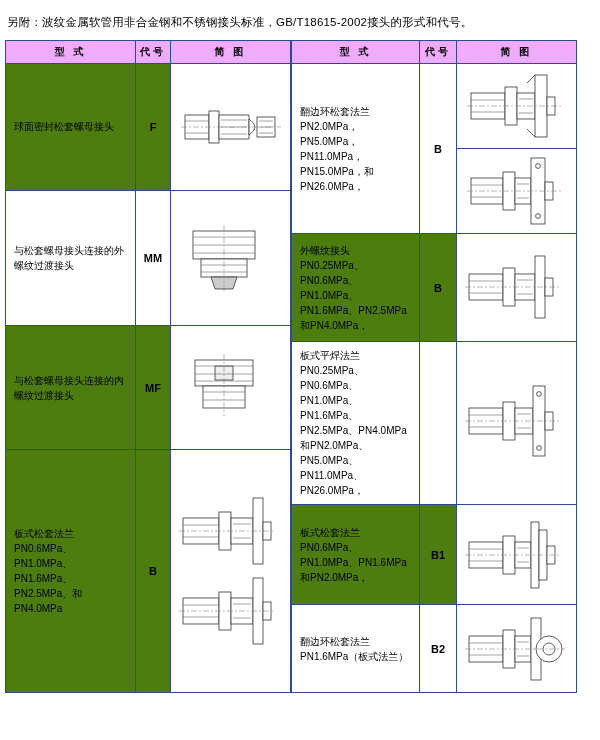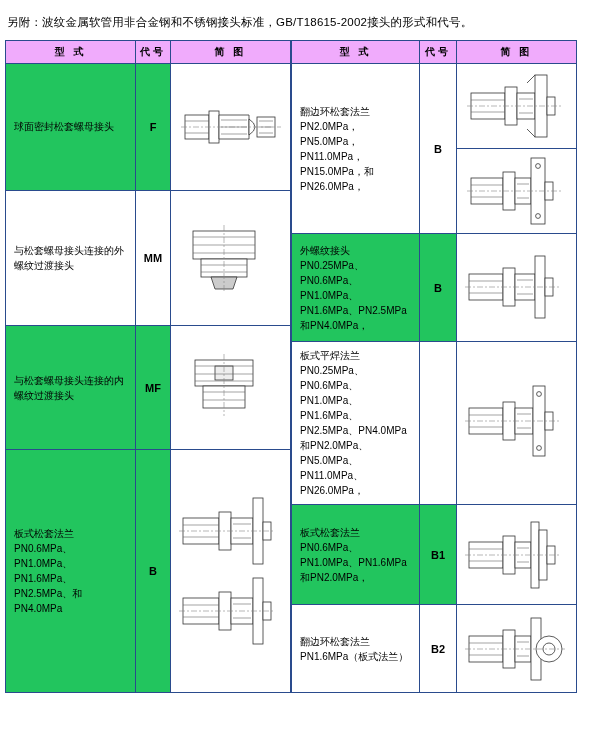--- a/index.html
+++ b/index.html
@@ -68,21 +68,21 @@
     line-height: 15px;
   }
   td.code {
     font-size: 11px;
     font-weight: bold;
   }
   td.fig {
     padding: 0;
     background: #fff;
   }
-  tr.tint td.type, tr.tint td.code { background: #22c55e; }
+  tr.tint td.type, tr.tint td.code { background: #4d7c0f; }
   tr.plain td.type, tr.plain td.code { background: #ffffff; }
 
   .figwrap {
     width: 118px;
     display: block;
     margin: 0 auto;
   }
   svg { display: block; margin: 0 auto; }
 </style>
 </head>

